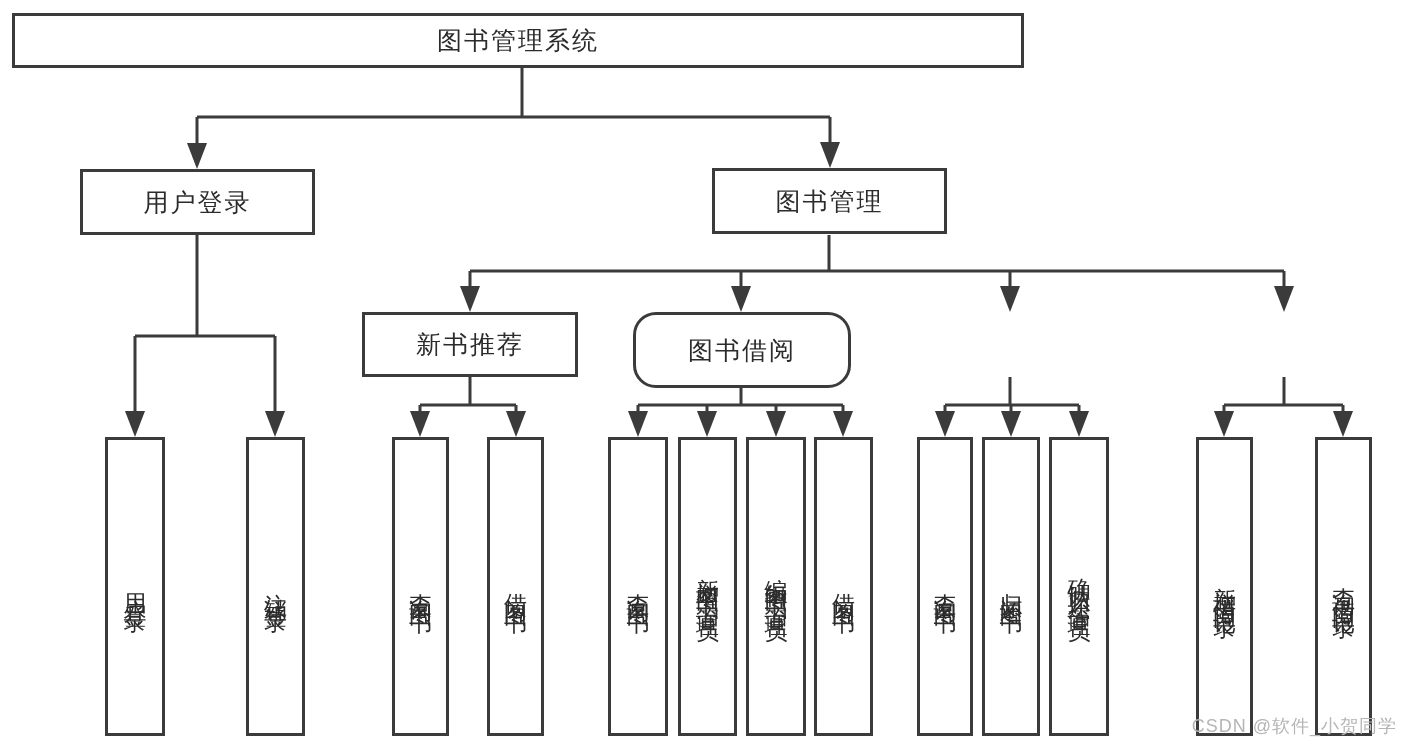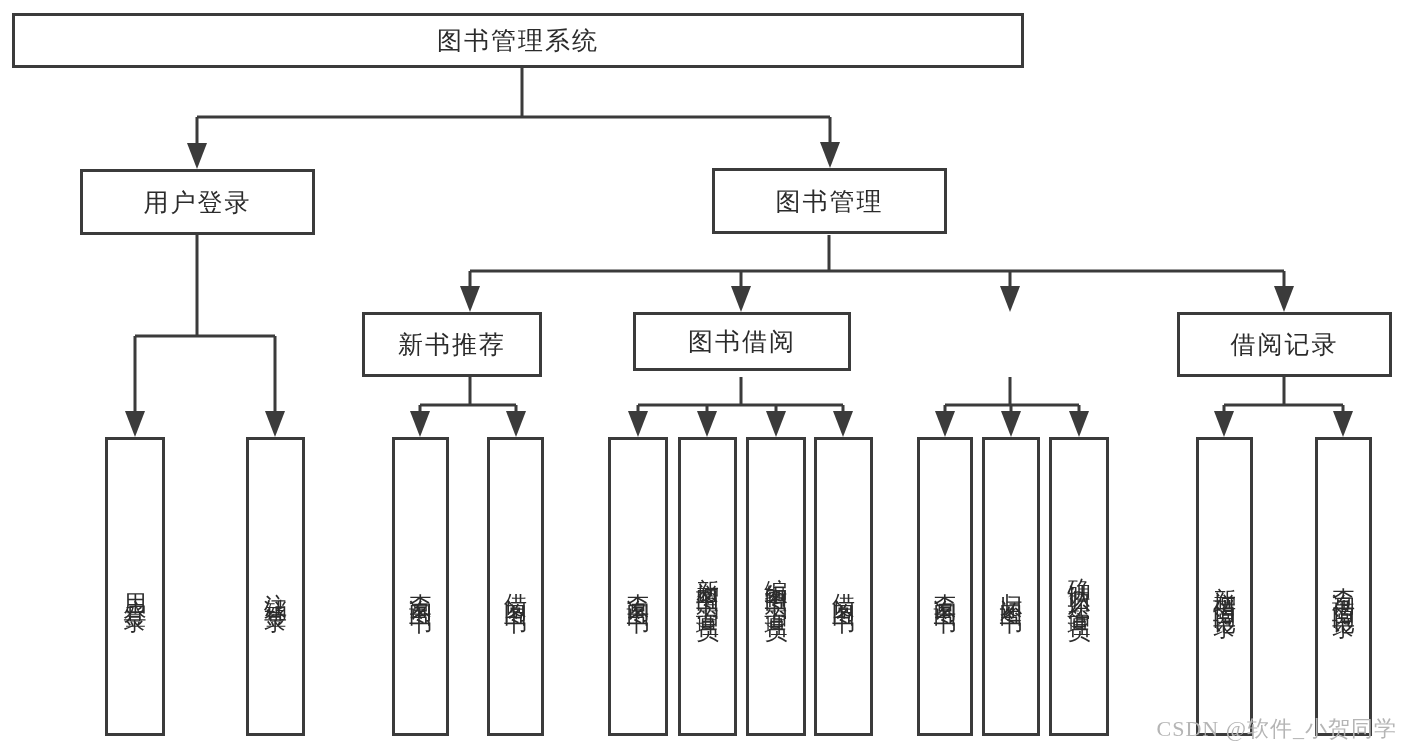--- a/index.html
+++ b/index.html
@@ -40,25 +40,24 @@
     writing-mode: vertical-rl;
     text-orientation: mixed;
     font-size: 23px;
     letter-spacing: 6px;
     line-height: 1;
   }
   #watermark {
     position: absolute;
     right: 8px;
     top: 714px;
-    font-size: 22px;
+    font-size: 18px;
     letter-spacing: 1px;
     color: var(--watermark, #b5b5b5);
     white-space: nowrap;
-    font-family: Liberation Serif, serif;
   }
 </style>
 </head>
 <body>
 
 <div id="stage">
 
   <svg id="connectors" width="1405" height="747" viewBox="0 0 1405 747">
 
     <path fill="none" stroke="currentColor" stroke-width="3" d="
@@ -91,23 +90,22 @@
       <polygon points="1214,411 1234,411 1224,437"></polygon>
       <polygon points="1333,411 1353,411 1343,437"></polygon>
     </g>
   </svg>
 
   <div class="box hbox" style="left:12px; top:13px; width:1012px; height:55px;">图书管理系统</div>
 
   <div class="box hbox" style="left:80px; top:169px; width:235px; height:66px;">用户登录</div>
   <div class="box hbox" style="left:712px; top:168px; width:235px; height:66px;font-family:Liberation Serif, serif;">图书管理</div>
 
-  <div class="box hbox" style="left:362px; top:312px; width:180px; height:65px;">新书推荐</div>
-  <div class="box hbox" style="left:633px; top:312px; width:218px; height:59px;">图书借阅</div>
-  <div class="box hbox" style="left:1177px; top:312px; width:215px; height:65px;">借阅记录</div>
+  <div class="box hbox" style="left:362px; top:312px; width:216px; height:65px;">新书推荐</div>
+  <div class="box hbox" style="left:633px; top:312px; width:218px; height:76px;border-radius:23px;">图书借阅</div>
 
   <div class="box vbox" style="left:105px; top:437px; width:60px; height:299px;">用户登录</div>
   <div class="box vbox" style="left:246px; top:437px; width:59px; height:299px;">注销登录</div>
 
   <div class="box vbox" style="left:392px; top:437px; width:57px; height:299px;">查询图书</div>
   <div class="box vbox" style="left:487px; top:437px; width:57px; height:299px;">借阅图书</div>
 
   <div class="box vbox" style="left:608px; top:437px; width:60px; height:299px;">查询图书</div>
   <div class="box vbox" style="left:678px; top:437px; width:59px; height:299px;">新增图书（管理员）</div>
   <div class="box vbox" style="left:746px; top:437px; width:60px; height:299px;">编辑图书（管理员）</div>

